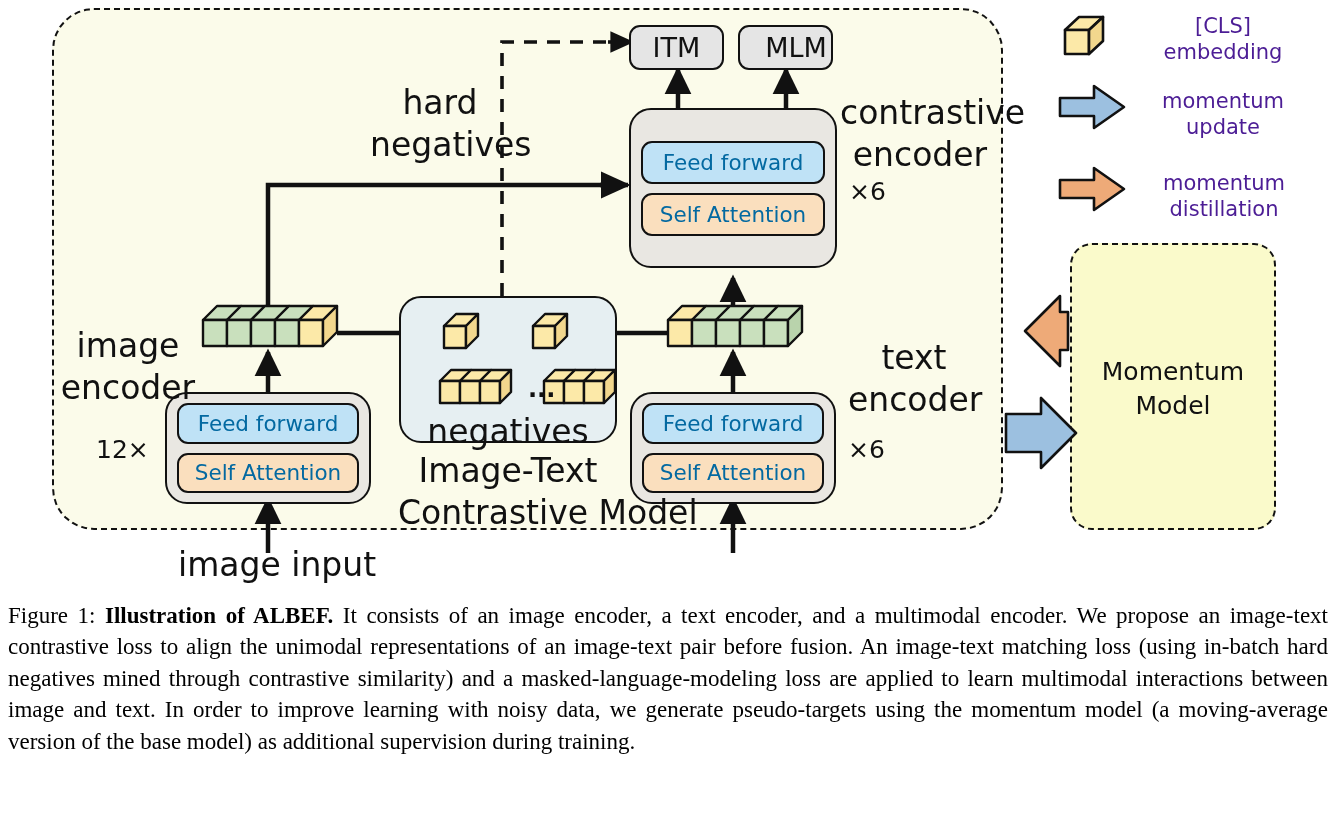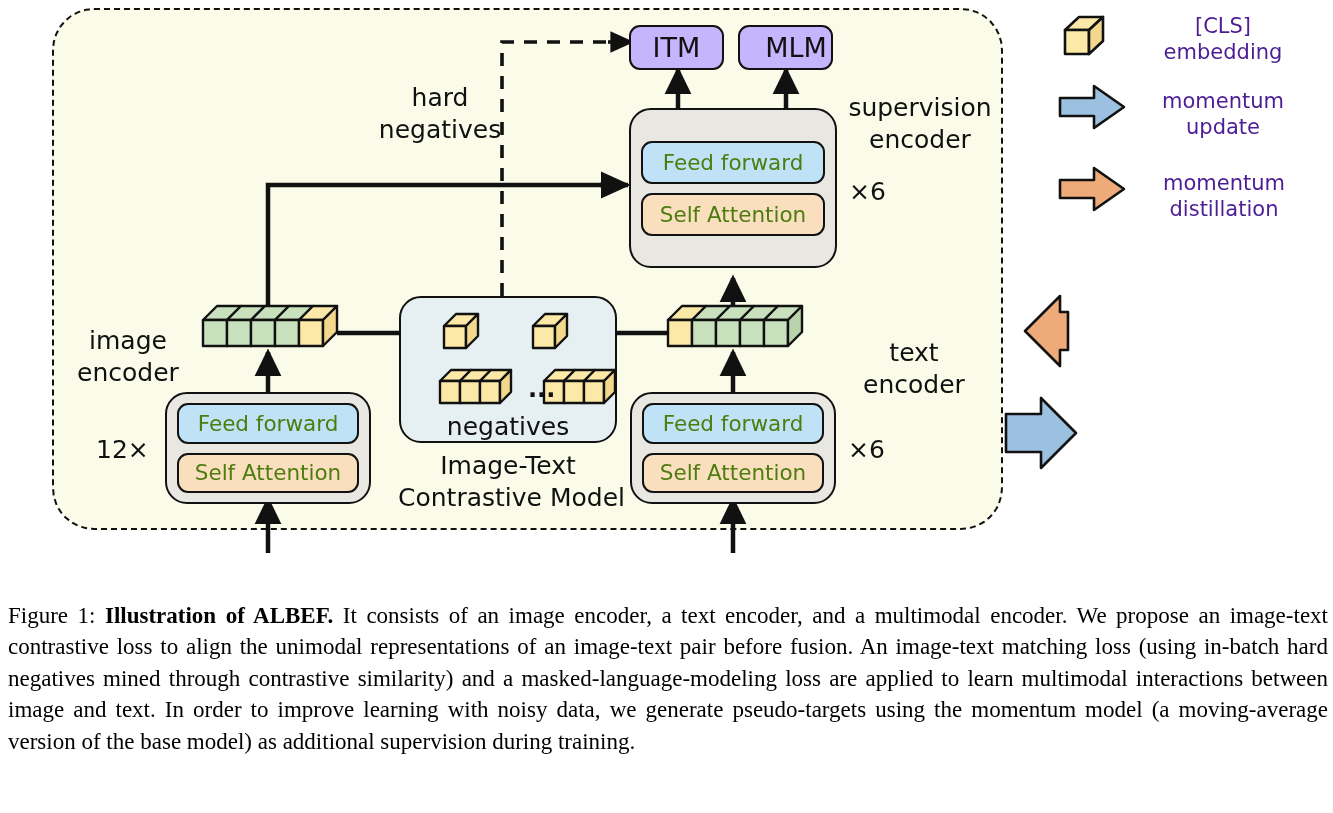--- a/index.html
+++ b/index.html
@@ -25,38 +25,38 @@
   }
 
   
   .encoder-shell{
     position:absolute;background:#e9e7e2;border:2.5px solid #111;border-radius:22px;
     box-sizing:border-box;padding:9px 10px;display:flex;flex-direction:column;justify-content:center;gap:9px;
   }
   .layer{
     border:2.2px solid #111;border-radius:11px;box-sizing:border-box;
     display:flex;align-items:center;justify-content:center;
-    font-size:21.5px;color:#4d7c0f;height:43px;white-space:nowrap;
+    font-size:21.5px;color:#0369a1;height:43px;white-space:nowrap;
   }
   .layer.ff{background:#bfe2f6;}
   .layer.attn{background:#fadfbe;}
 
   .head-box{
-    position:absolute;background:#c4b5fd;border:2.3px solid #111;border-radius:11px;
+    position:absolute;background:#e5e5e5;border:2.3px solid #111;border-radius:11px;
     display:flex;align-items:center;justify-content:center;
     font-size:27px;color:#111;box-sizing:border-box;
   }
 
   #itc-box{
     position:absolute;left:399px;top:296px;width:218px;height:147px;
     background:#e6eff2;border:2.3px solid #111;border-radius:22px;box-sizing:border-box;
   }
 
   
-  .lbl{position:absolute;font-size:25px;line-height:1.28;color:#111;white-space:pre;}
+  .lbl{position:absolute;font-size:33px;line-height:1.28;color:#111;white-space:pre;}
   .lbl.c{text-align:center;}
   .mult{position:absolute;font-size:25px;color:#111;}
 
   
   #caption{
     position:absolute;left:8px;top:600px;width:1320px;
     font-family:"Liberation Serif","DejaVu Serif",serif;
     font-size:23px;line-height:1.365;color:#000;text-align:justify;
   }
   #caption b{font-weight:bold;}
@@ -64,20 +64,24 @@
 
   svg{overflow:visible;}
 </style>
 </head>
 <body>
 
 <div id="stage">
 
   <div class="abs" id="main-container"></div>
 
+  <div class="abs" id="momentum-model">
+    <div class="mm-label">Momentum
+Model</div>
+  </div>
 
   <svg class="abs" style="left:0;top:0;width:1333px;height:600px;">
     <defs>
       <marker id="ah" markerWidth="7" markerHeight="7" refX="5.4" refY="3.2" orient="auto" markerUnits="strokeWidth">
         <path d="M0,0.2 L6.2,3.2 L0,6.2 z" fill="#111"></path>
       </marker>
       <marker id="ahs" markerWidth="8" markerHeight="8" refX="6" refY="3.3" orient="auto" markerUnits="strokeWidth">
         <path d="M0,0.3 L6.6,3.3 L0,6.3 z" fill="#111"></path>
       </marker>
     </defs>
@@ -118,31 +122,32 @@
     <span>ITM</span>
   </div>
   <div class="head-box" style="left:738px;top:25px;width:95px;height:45px;padding-left:21px;">
     <span>MLM</span>
   </div>
 
   <div class="encoder-shell" style="left:629px;top:108px;width:208px;height:160px;">
     <div class="layer ff">Feed forward</div>
     <div class="layer attn">Self Attention</div>
   </div>
-  <div class="lbl c" style="left:840px;top:92px;width:160px;">supervision
+  <div class="lbl c" style="left:840px;top:92px;width:160px;">contrastive
 encoder</div>
   <div class="mult" style="left:849px;top:177px;">×6</div>
 
   <div class="encoder-shell" style="left:165px;top:392px;width:206px;height:112px;">
     <div class="layer ff">Feed forward</div>
     <div class="layer attn">Self Attention</div>
   </div>
   <div class="lbl c" style="left:58px;top:325px;width:140px;">image
 encoder</div>
   <div class="mult" style="left:96px;top:435px;text-align:right;">12×</div>
+  <div class="lbl c" style="left:178px;top:544px;width:180px;">image input</div>
 
   <div class="encoder-shell" style="left:630px;top:392px;width:206px;height:112px;">
     <div class="layer ff">Feed forward</div>
     <div class="layer attn">Self Attention</div>
   </div>
   <div class="lbl c" style="left:848px;top:337px;width:132px;">text
 encoder</div>
   <div class="mult" style="left:848px;top:435px;">×6</div>
 
   <svg class="abs" style="left:203px;top:306px;width:140px;height:48px;">

